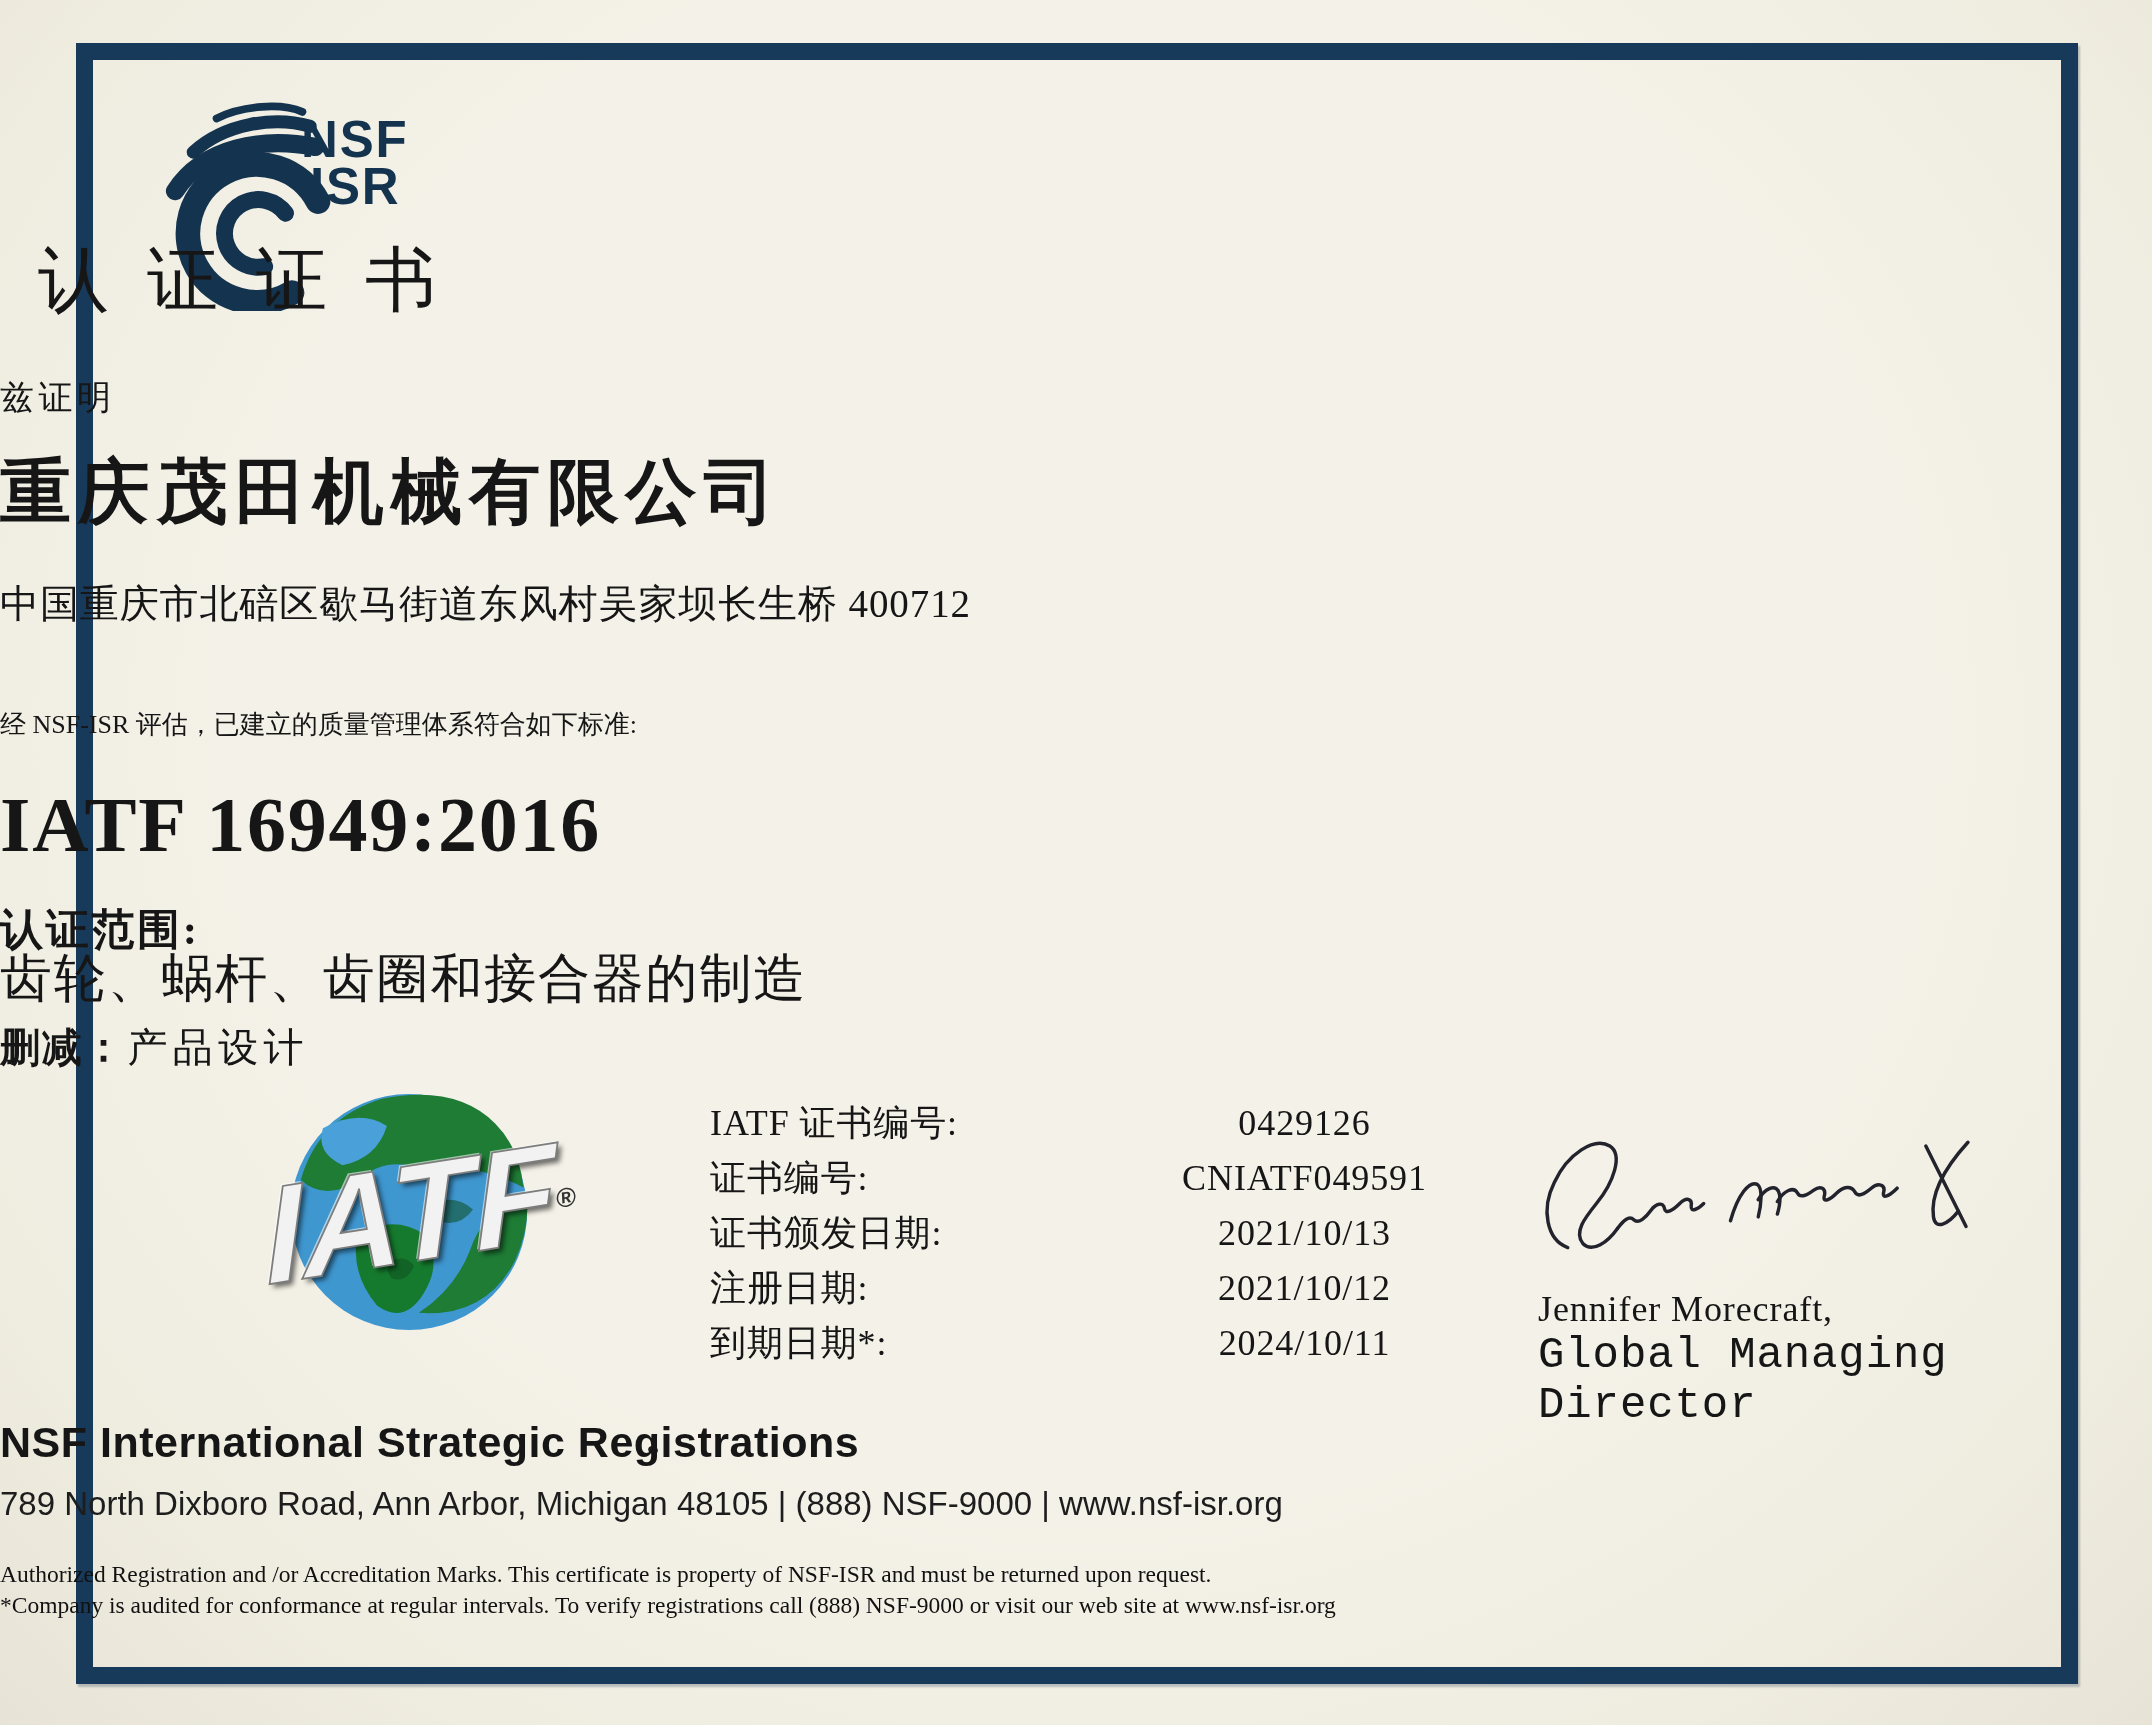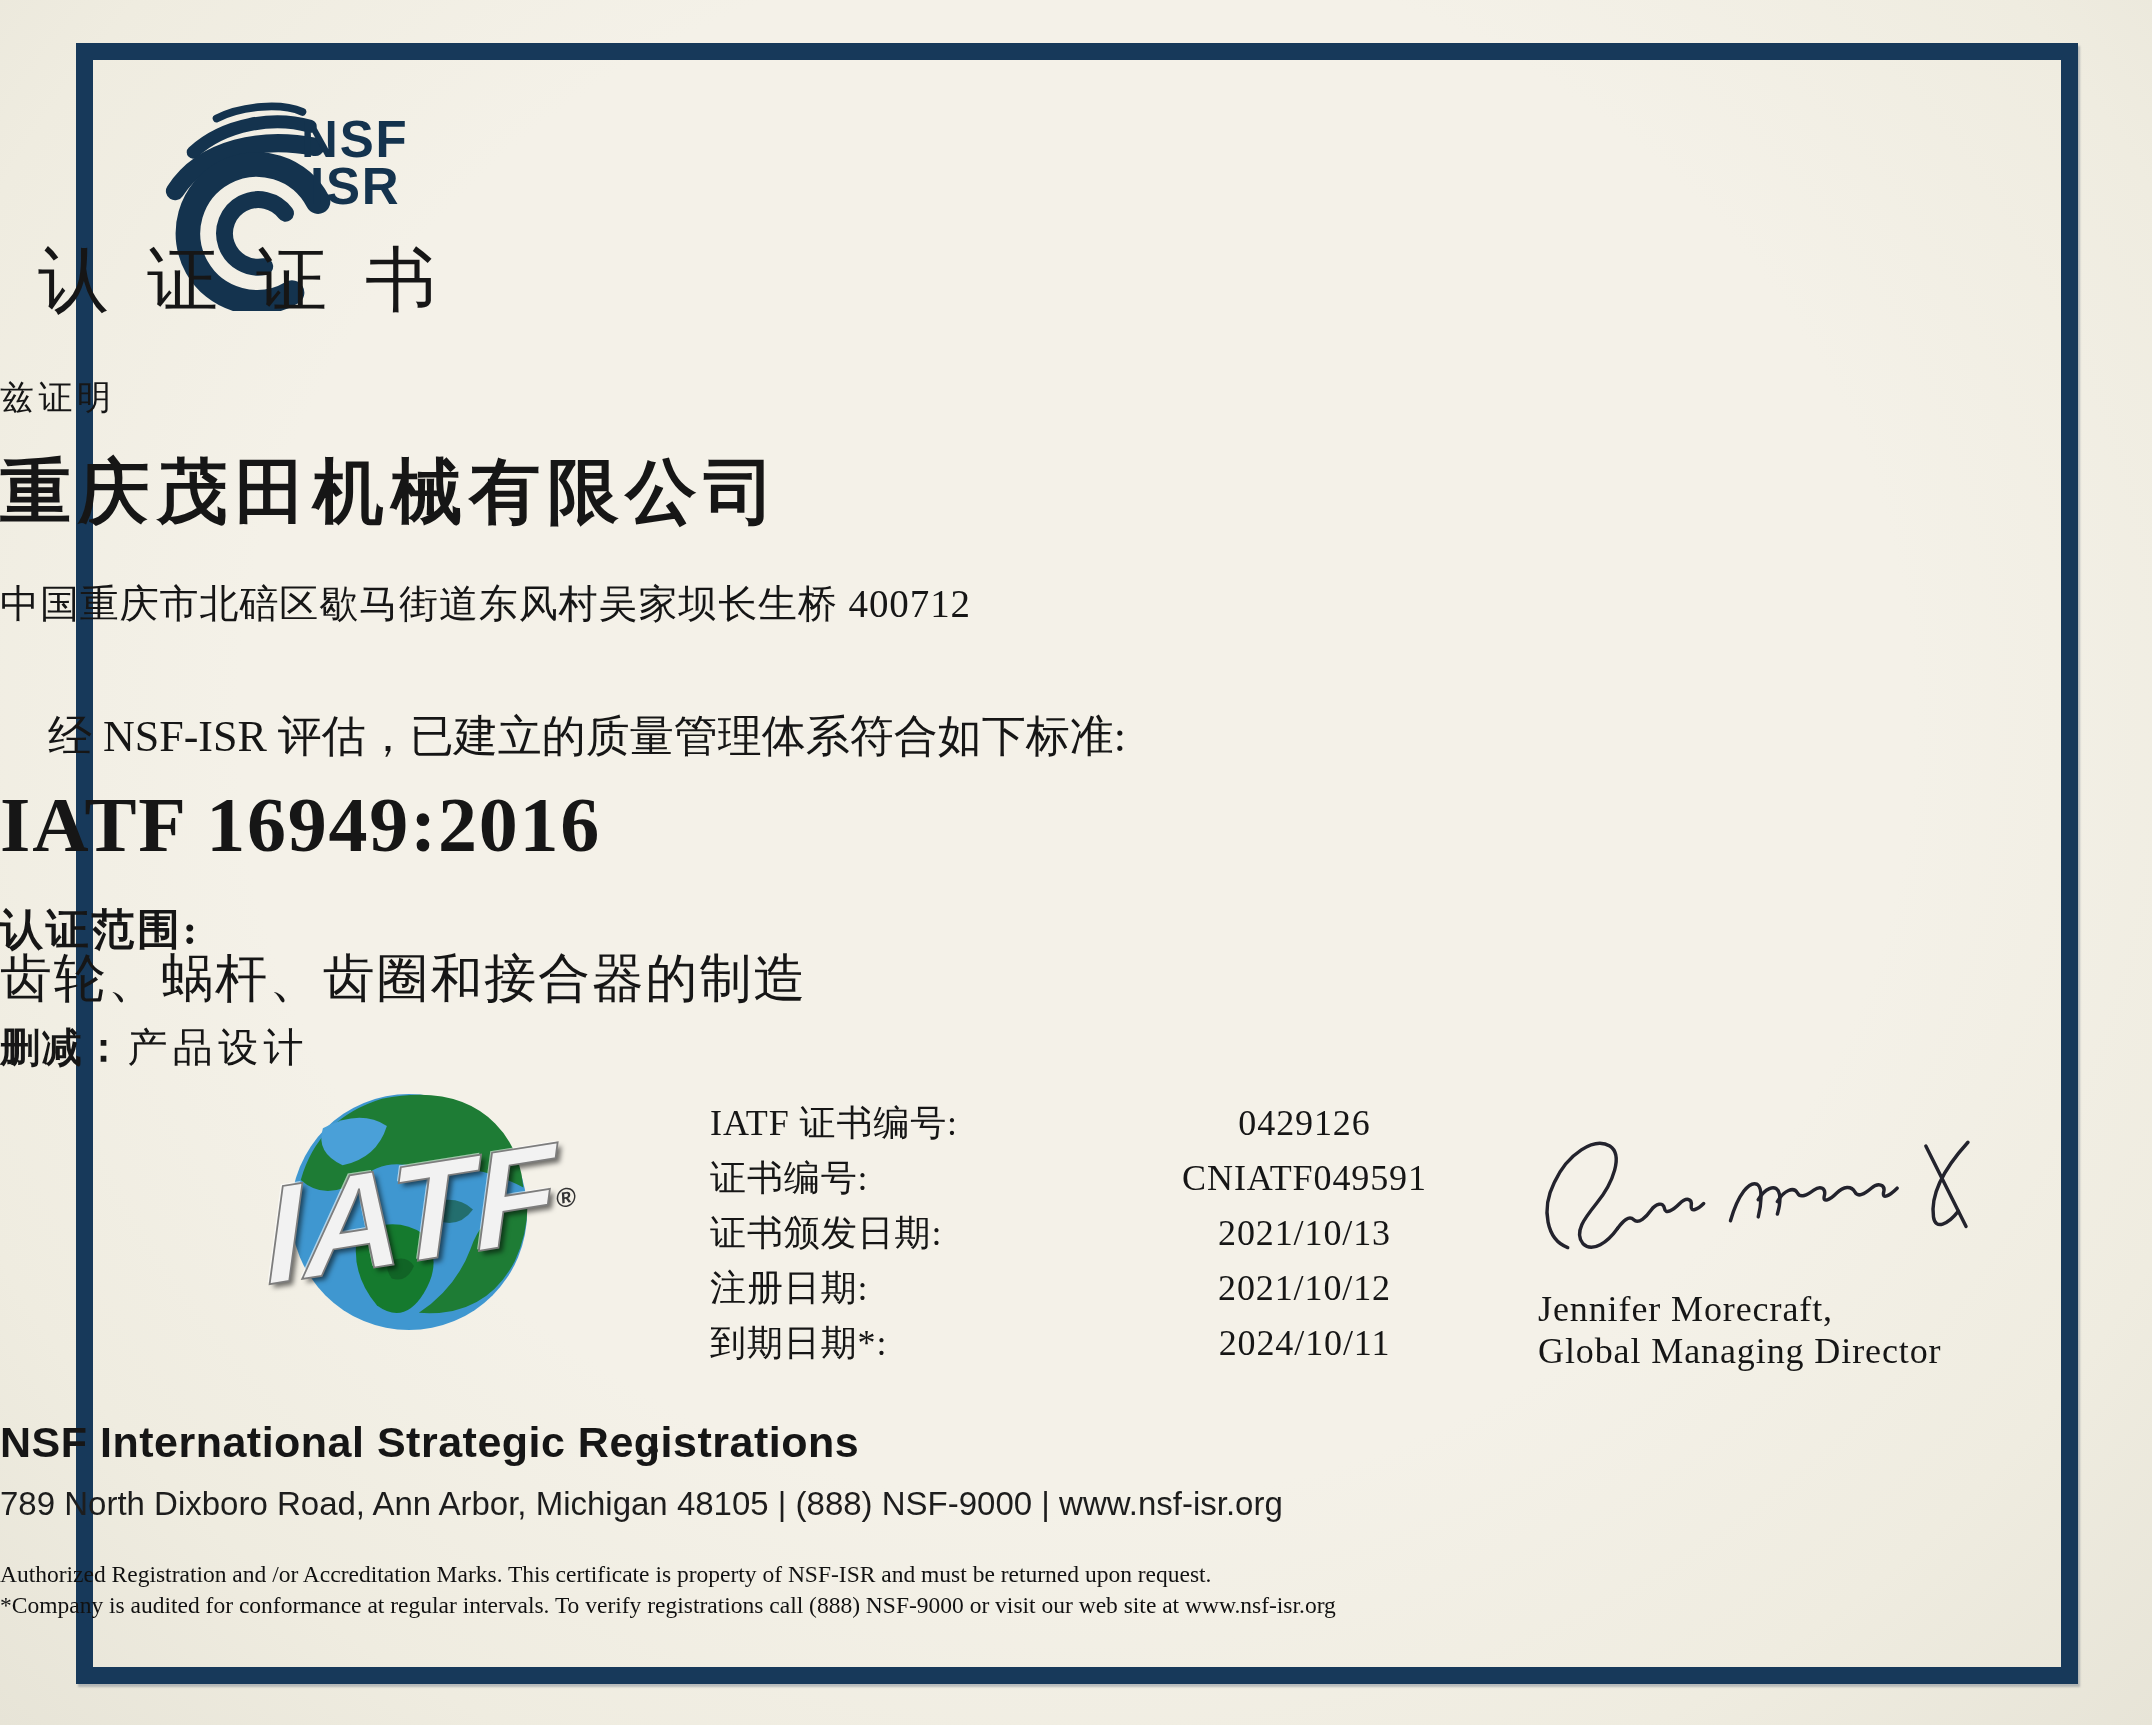--- a/index.html
+++ b/index.html
@@ -29,21 +29,21 @@
     font-family:"Liberation Sans","DejaVu Sans",sans-serif;
     font-weight:bold;color:#14334e;font-size:51px;line-height:47px;letter-spacing:1.8px;
   }
   .nsf-word .l2{margin-left:9px;}
 
   
   .title{top:233px;font-size:71px;letter-spacing:38px;text-indent:38px;font-weight:500;}
   .subtitle{top:375px;font-size:34px;letter-spacing:4.5px;}
   .company{top:445px;font-size:71px;font-weight:bold;letter-spacing:7.2px;}
   .address{top:577px;font-size:39px;letter-spacing:0.9px;}
-  .statement{top:707px;font-size:44px;padding-left:48px;}
+  .statement{top:707px;font-size:26px;}
   .standard{top:780px;font-size:78px;font-weight:bold;letter-spacing:1.8px;}
   .scope-heading{top:901px;font-size:43px;font-weight:bold;letter-spacing:2.7px;}
   .scope-text{top:944px;font-size:52px;letter-spacing:1.8px;}
   .exclusion{top:1020px;font-size:40px;}
   .exclusion .ex-label{font-weight:bold;letter-spacing:1.8px;}
   .exclusion .ex-value{margin-left:2px;letter-spacing:5.4px;}
 
   
   .details{
     position:absolute;left:710px;top:1096px;width:868px;
@@ -67,21 +67,21 @@
   .iatf-reg{
     position:absolute;right:-3.6px;top:9px;font-size:27px;font-weight:bold;color:#333;
     font-family:"Liberation Sans","DejaVu Sans",sans-serif;font-style:normal;
     -webkit-text-stroke:0;text-shadow:none;
   }
 
   
   .sign-block{position:absolute;left:1538px;top:1125px;width:507px;}
   .sign-svg{display:block;}
   .sign-name{font-size:36px;margin-top:5.4px;letter-spacing:0.9px;}
-  .sign-title{font-size:36px;letter-spacing:0.9px;}
+  .sign-title{font-size:44px;letter-spacing:0.9px;font-family:Liberation Mono, monospace;}
 
   
   .footer-org{top:1418px;font-size:43px;font-weight:bold;
     font-family:"Liberation Sans","DejaVu Sans",sans-serif;letter-spacing:0.5px;}
   .footer-address{top:1485px;font-size:33px;
     font-family:"Liberation Sans","DejaVu Sans",sans-serif;color:#1d1d1d;}
   .fine1{top:1561px;font-size:23.5px;color:#111;}
   .fine2{top:1592px;font-size:23.5px;color:#111;}
   .speck{position:absolute;left:648px;top:1446px;width:10px;height:8.1px;border-radius:50%;background:#1c1c1c;transform:rotate(20deg);}
 </style>

